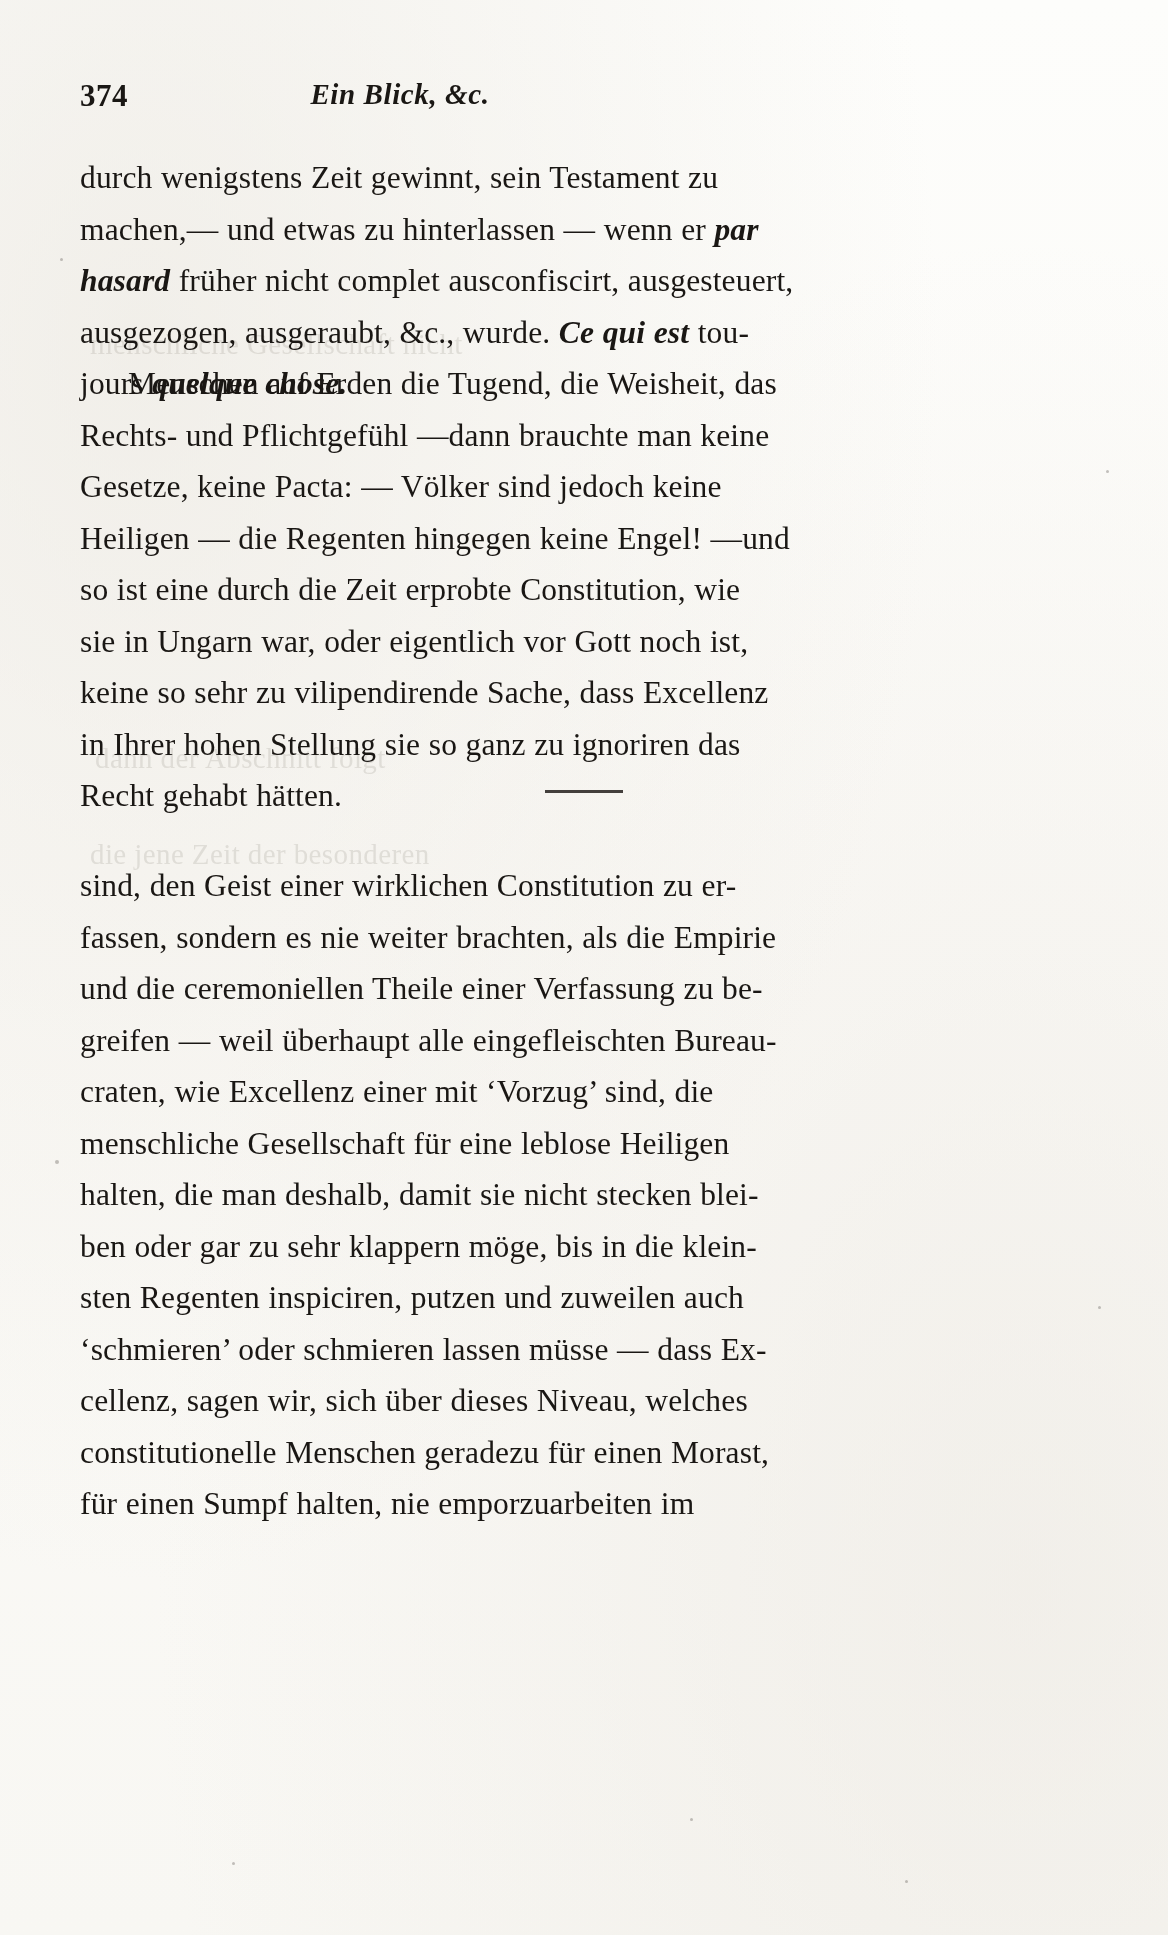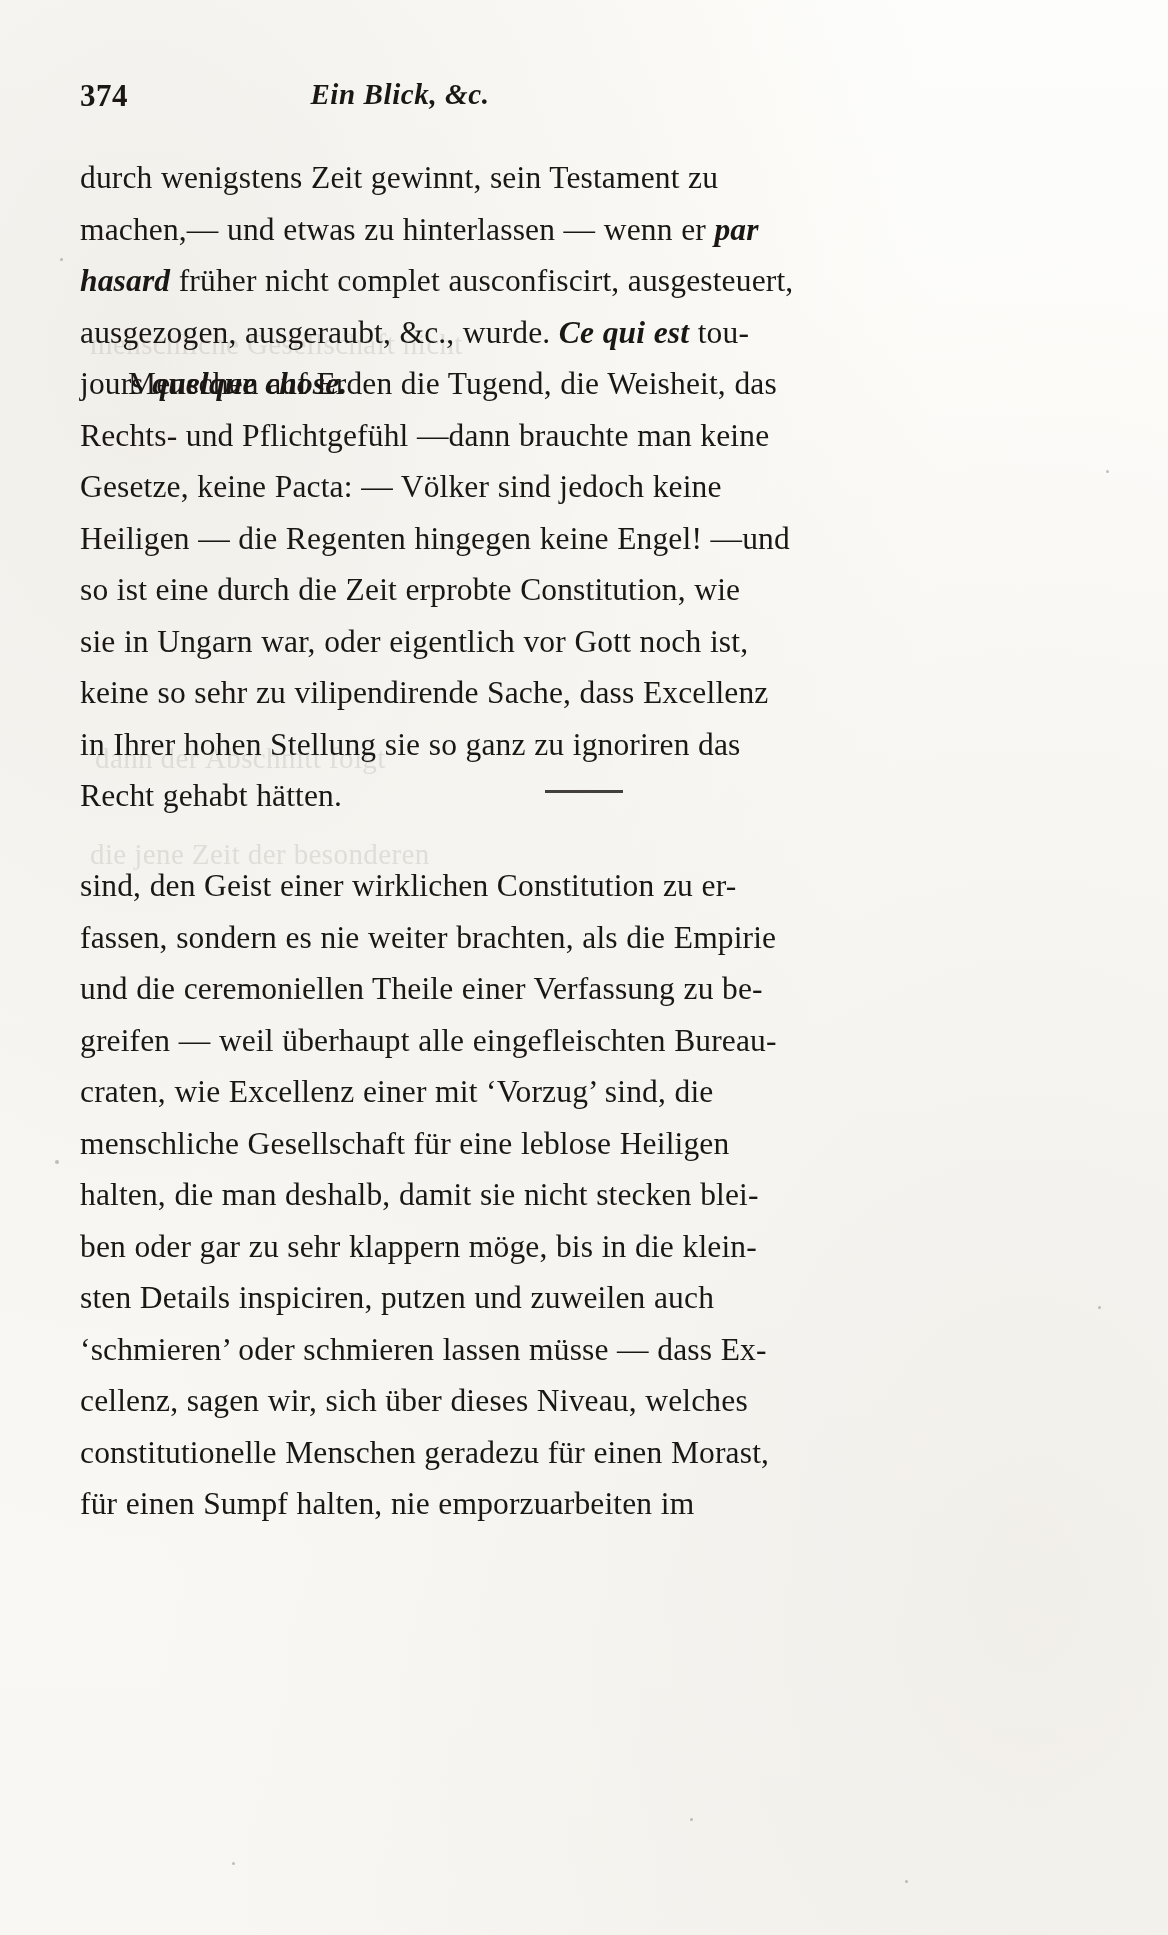--- a/index.html
+++ b/index.html
@@ -168,21 +168,21 @@
 
   <div class="body-block para-3">
     <p>sind, den Geist einer wirklichen Constitution zu er-</p>
     <p>fassen, sondern es nie weiter brachten, als die Empirie</p>
     <p>und die ceremoniellen Theile einer Verfassung zu be-</p>
     <p>greifen — weil überhaupt alle eingefleischten Bureau-</p>
     <p>craten, wie Excellenz einer mit ‘Vorzug’ sind, die</p>
     <p>menschliche Gesellschaft für eine leblose Heiligen</p>
     <p>halten, die man deshalb, damit sie nicht stecken blei-</p>
     <p>ben oder gar zu sehr klappern möge, bis in die klein-</p>
-    <p>sten Details inspiciren, putzen und zuweilen auch</p>
+    <p>sten Regenten inspiciren, putzen und zuweilen auch</p>
     <p>‘schmieren’ oder schmieren lassen müsse — dass Ex-</p>
     <p>cellenz, sagen wir, sich über dieses Niveau, welches</p>
     <p>constitutionelle Menschen geradezu für einen Morast,</p>
     <p>für einen Sumpf halten, nie emporzuarbeiten im</p>
   </div>
 
   <div class="speckle" style="left:60px;  top:258px; width:3px;  height:3px;"></div>
   <div class="speckle" style="left:1106px; top:470px; width:3px;  height:3px;"></div>
   <div class="speckle" style="left:55px;  top:1160px; width:4px; height:4px;"></div>
   <div class="speckle" style="left:1098px; top:1306px; width:3px; height:3px;"></div>

